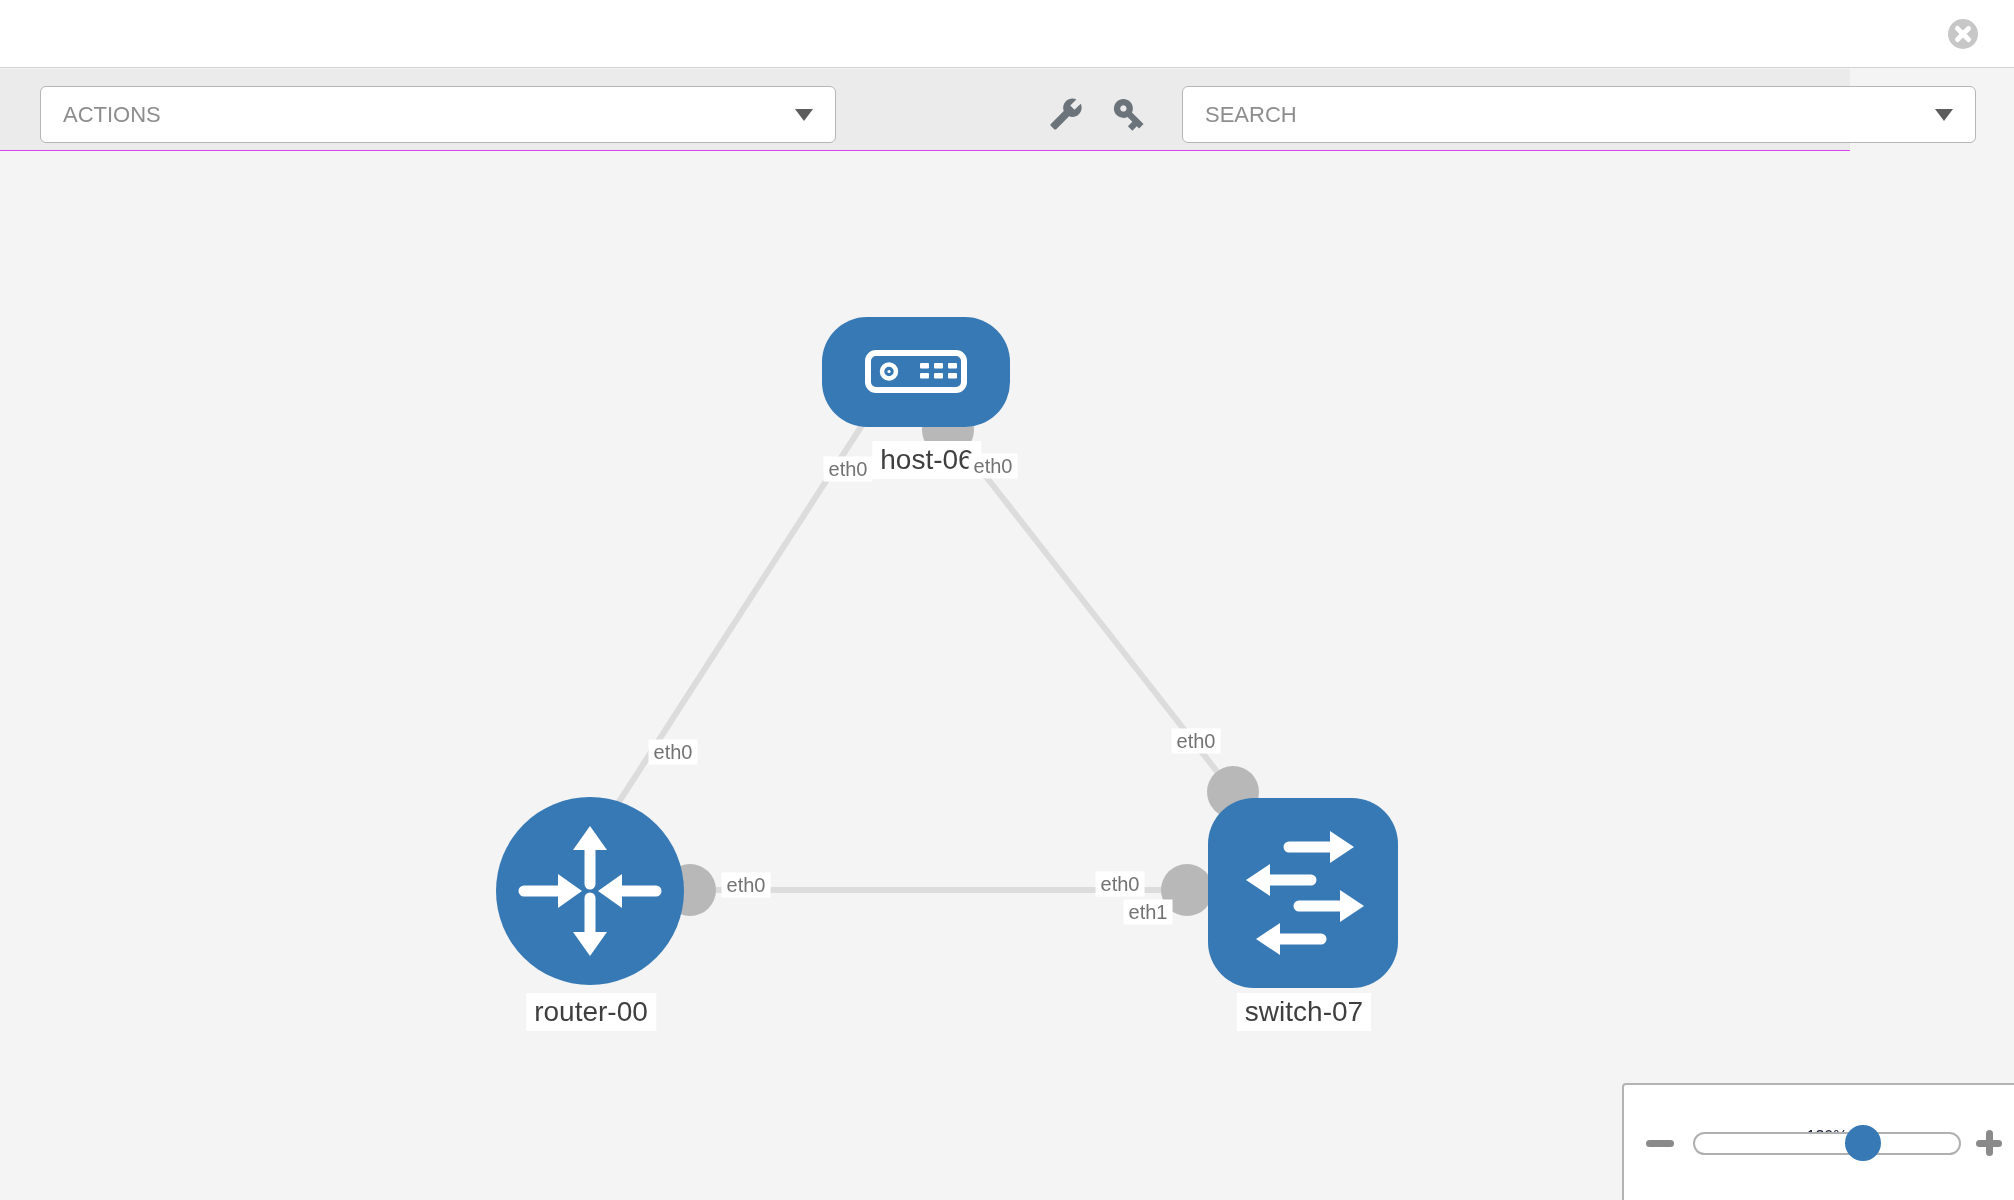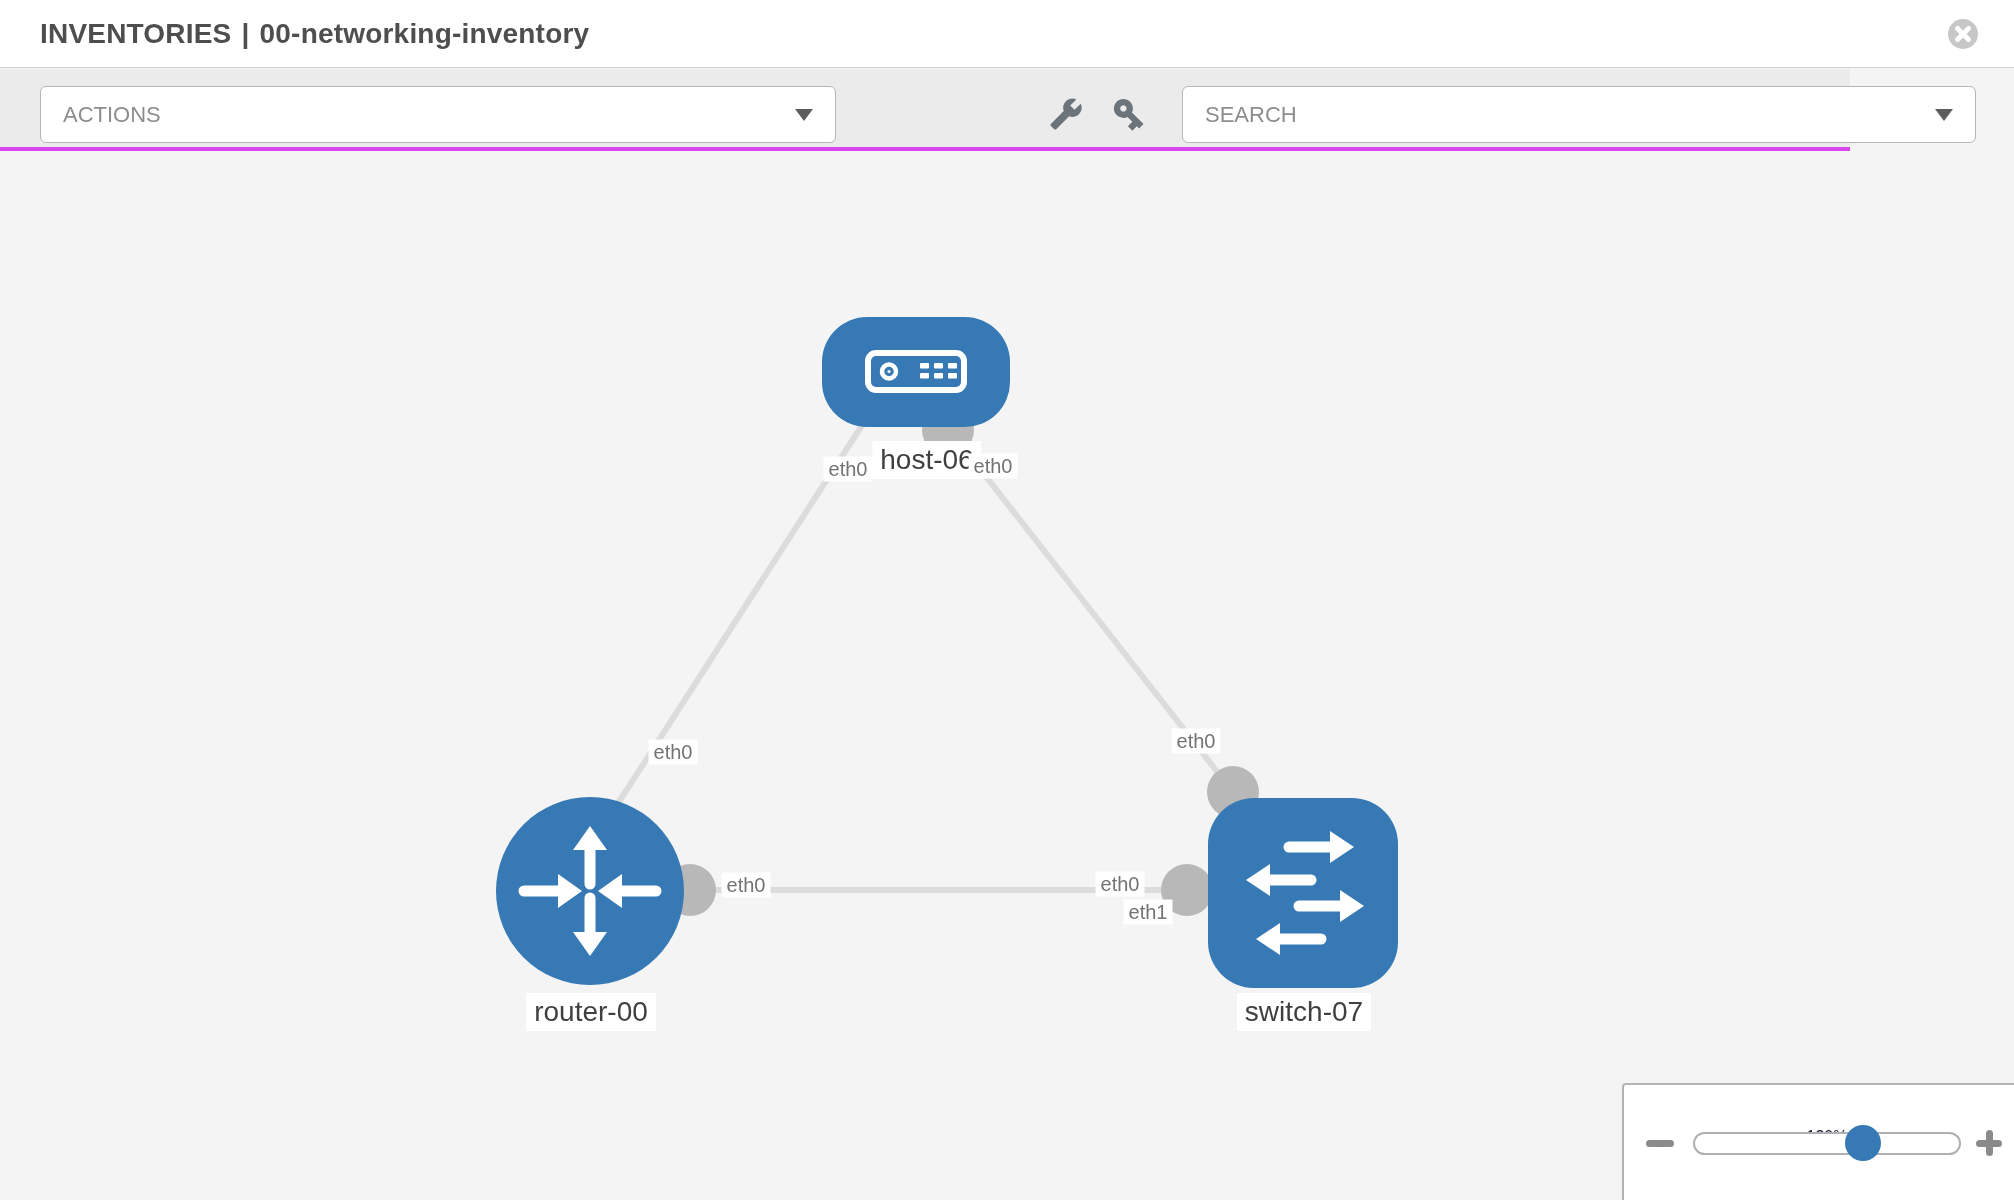--- a/index.html
+++ b/index.html
@@ -10,21 +10,21 @@
   .header { position:absolute; left:0; top:0; width:2014px; height:68px;
             background:#ffffff; border-bottom:1px solid #d2d2d2; z-index:20; }
   .title { position:absolute; left:40px; top:0; height:68px; display:flex; align-items:center;
            font-size:28px; font-weight:bold; color:#4e4e4e; letter-spacing:0.2px; }
   .title span { margin-right:10px; }
   .title span:last-child { margin-right:0; }
   .close-btn { position:absolute; right:36px; top:19px; width:30px; height:30px; cursor:pointer; }
 
   
   .toolbar { position:absolute; left:0; top:69px; width:1850px; height:82px;
-             background:#ebebeb; border-bottom:4px solid #d946ef; z-index:20; }
+             background:#ebebeb; border-bottom:1px solid #d946ef; z-index:20; }
   .select-box { position:absolute; top:17px; height:57px; background:#fff;
                 border:1px solid #b6b6b6; border-radius:6px; display:flex;
                 align-items:center; justify-content:space-between; padding:0 22px;
                 font-size:22px; color:#8d8d8d; cursor:pointer; }
   .select-actions { left:40px;  width:796px; }
   .select-search  { left:1182px; width:794px;justify-content:space-between; }
   .caret { width:0; height:0; border-left:9px solid transparent;
            border-right:9px solid transparent; border-top:12px solid #5c5c5c; }
   .tool-icon-btn { position:absolute; top:90px; width:48px; height:48px; display:flex;
                    align-items:center; justify-content:center; cursor:pointer; z-index:21; }
@@ -128,25 +128,20 @@
 
   <div class="iface-label" style="left:848px; top:469px;">eth0</div>
   <div class="iface-label" style="left:993px; top:466px;">eth0</div>
   <div class="iface-label" style="left:673px; top:752px;">eth0</div>
   <div class="iface-label" style="left:1196px; top:741px;">eth0</div>
   <div class="iface-label" style="left:746px; top:885px;">eth0</div>
   <div class="iface-label iface-back" style="left:1120px; top:884px;">eth0</div>
   <div class="iface-label iface-front" style="left:1148px; top:884px;margin-top:28px;">eth1</div>
 
   <div class="header">
-    <div class="title">
-      <span>INVENTORIES</span>
-      <span>|</span>
-      <span>00-networking-inventory</span>
-    </div>
     <div class="close-btn">
       <svg width="30" height="30" viewBox="0 0 30 30">
         <circle cx="15" cy="15" r="15" fill="#c7c7c7"></circle>
         <line x1="9.5" y1="9.5" x2="20.5" y2="20.5" stroke="#fff" stroke-width="5" stroke-linecap="round"></line>
         <line x1="20.5" y1="9.5" x2="9.5" y2="20.5" stroke="#fff" stroke-width="5" stroke-linecap="round"></line>
       </svg>
     </div>
   </div>
 
   <div class="toolbar">

